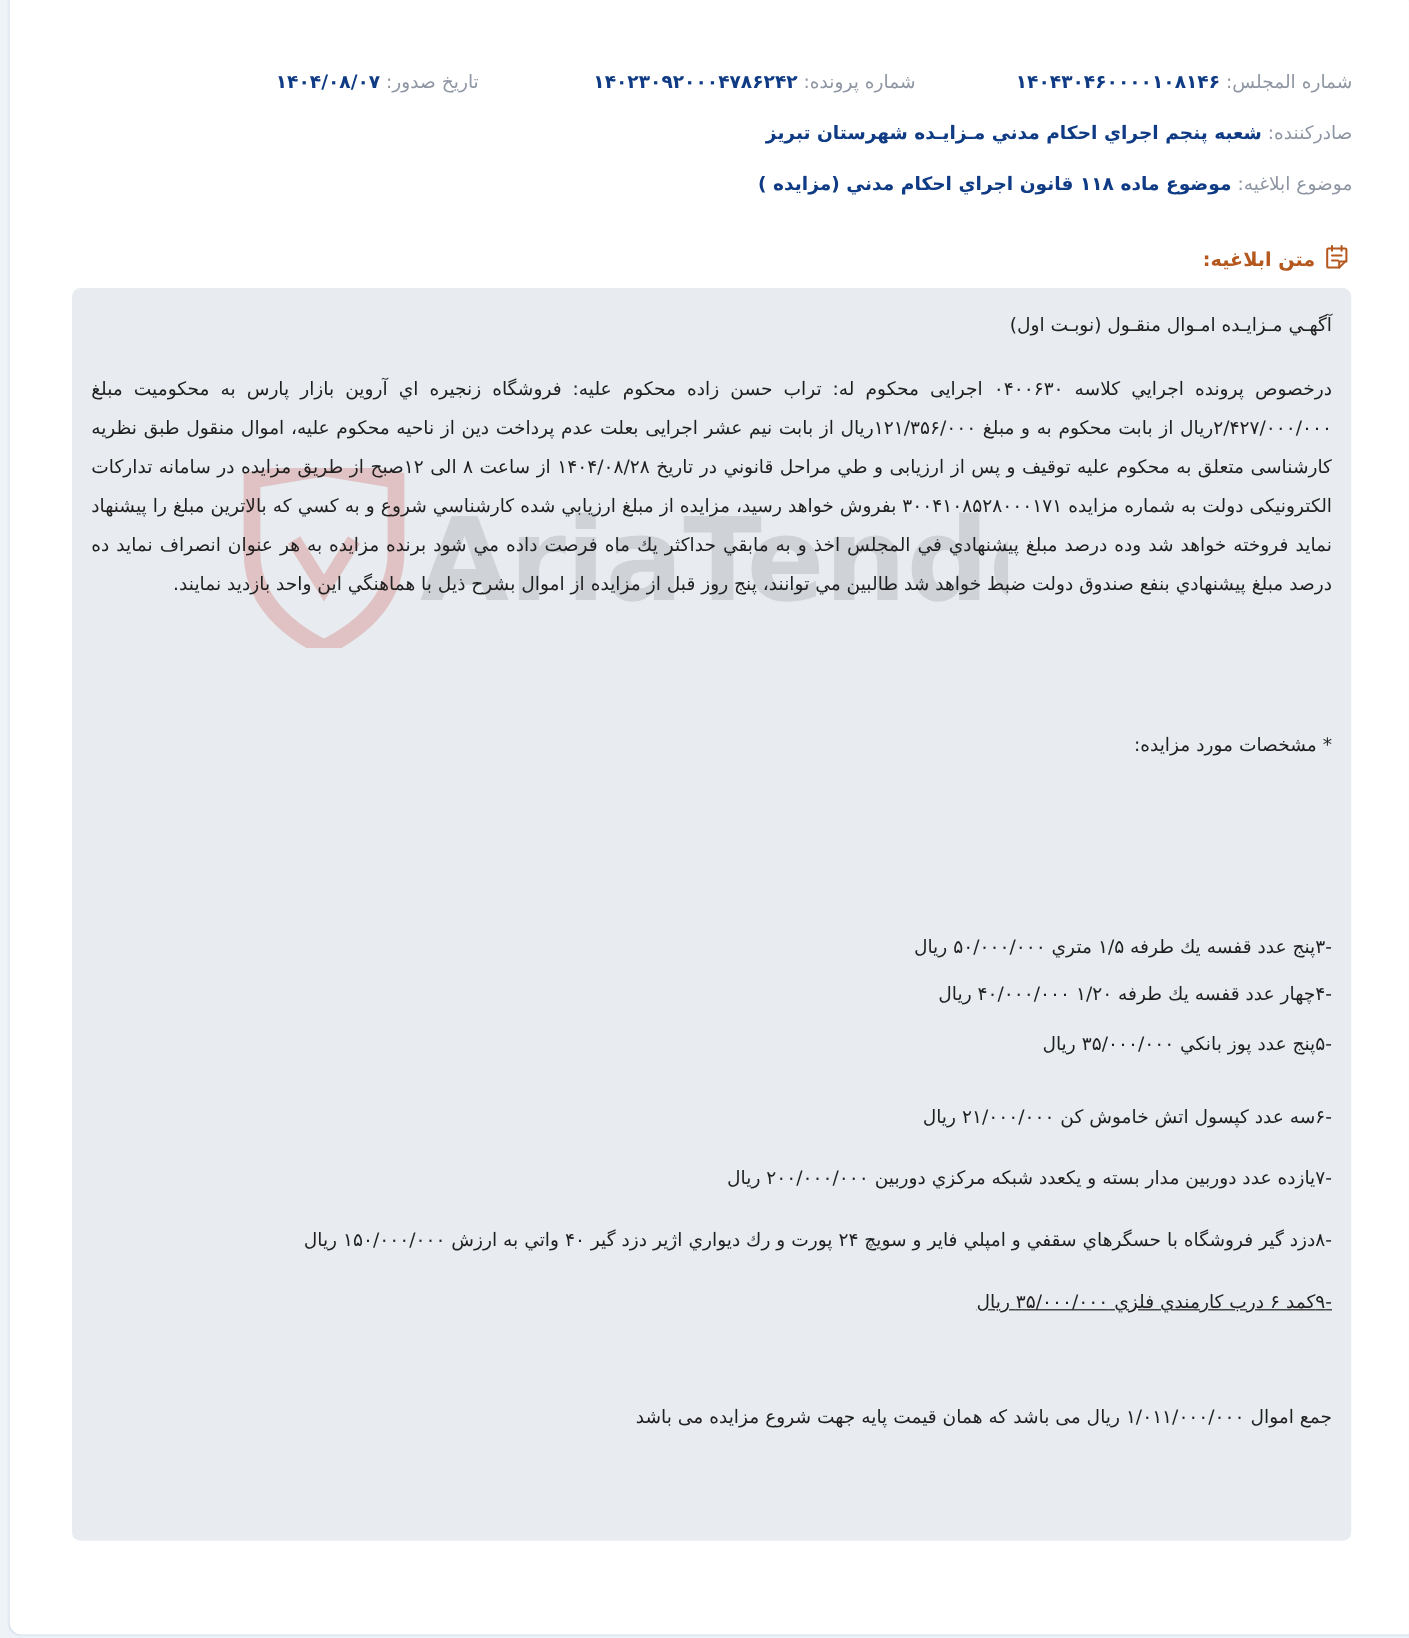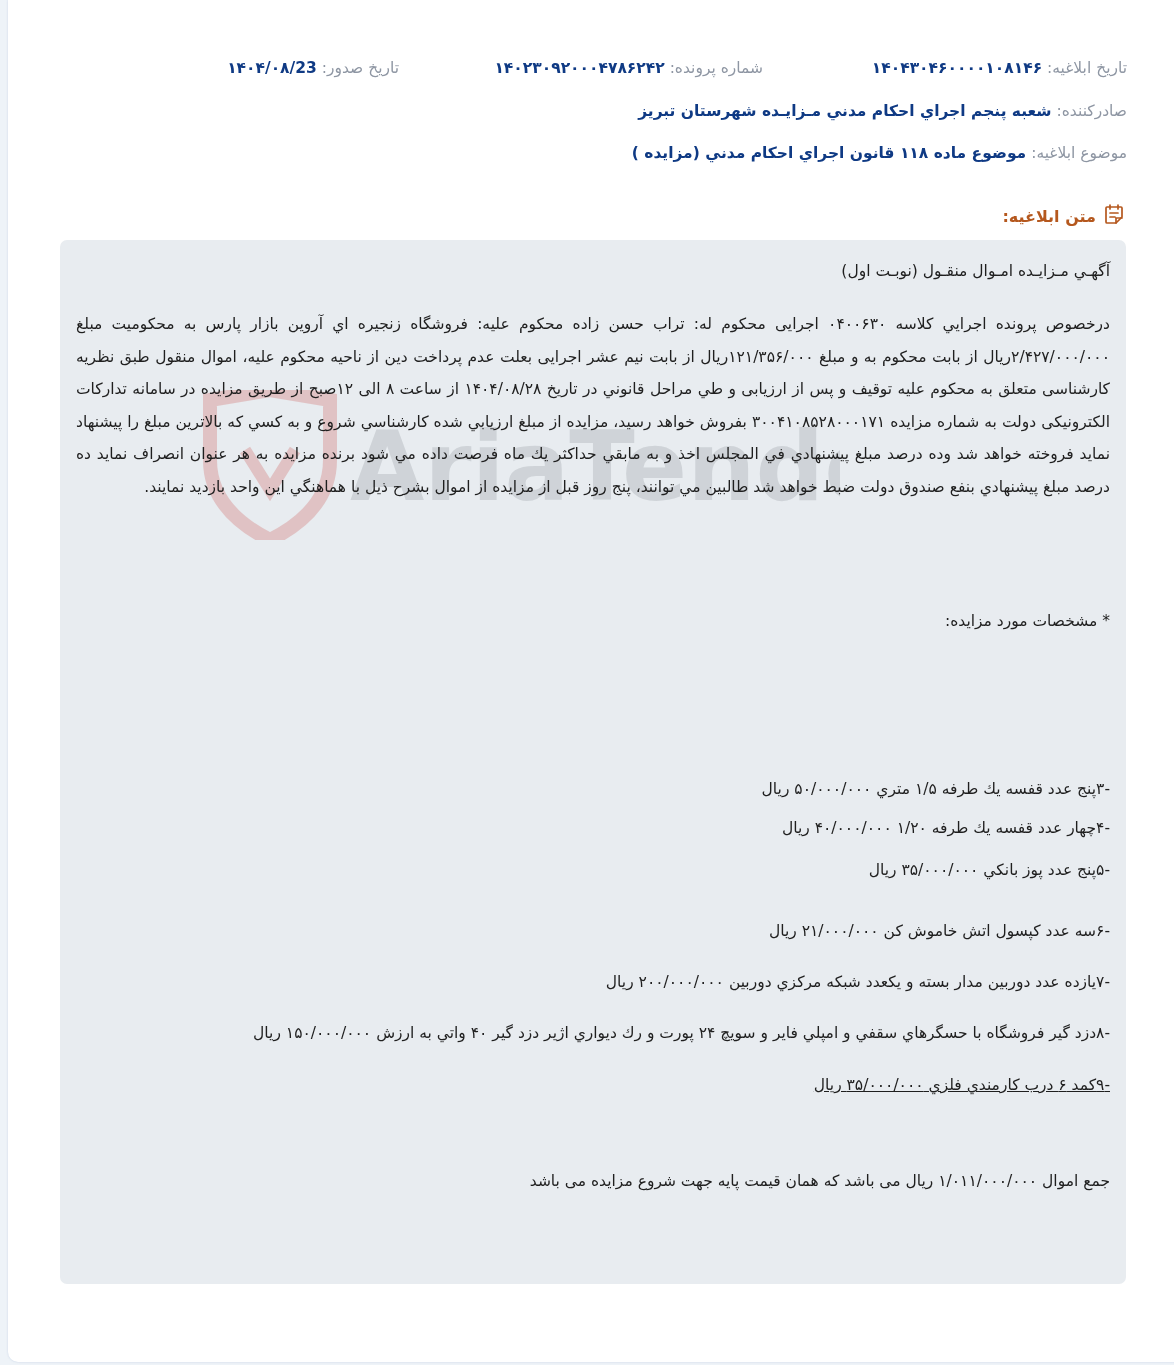--- a/index.html
+++ b/index.html
@@ -37,30 +37,30 @@
     color: #1f1f1f; font-size: 15.5px; line-height: 32.5px;
   }
   .line { position: absolute; right: 16px; direction: rtl; white-space: nowrap; color: #1f1f1f; font-size: 15.5px; }
 </style>
 </head>
 <body>
 
 <div class="card"></div>
 
 <div class="meta-row" style="right:47px; top:58px;">
-  <span class="meta-label">تاريخ ابلاغیه:</span>
+  <span class="meta-label">شماره المجلس:</span>
   <span class="meta-value">۱۴۰۴۳۰۴۶۰۰۰۰۱۰۸۱۴۶</span>
 </div>
 <div class="meta-row" style="right:411px; top:58px;">
   <span class="meta-label">شماره پرونده:</span>
   <span class="meta-value">۱۴۰۲۳۰۹۲۰۰۰۴۷۸۶۲۴۲</span>
 </div>
 <div class="meta-row" style="right:775px; top:58px;">
   <span class="meta-label">تاریخ صدور:</span>
-  <span class="meta-value">۱۴۰۴/۰۸/23</span>
+  <span class="meta-value">۱۴۰۴/۰۸/۰۷</span>
 </div>
 <div class="meta-row" style="right:47px; top:101px;">
   <span class="meta-label">صادرکننده:</span>
   <span class="meta-value">شعبه پنجم اجراي احكام مدني مـزايـده شهرستان تبريز</span>
 </div>
 <div class="meta-row" style="right:47px; top:143px;">
   <span class="meta-label">موضوع ابلاغیه:</span>
   <span class="meta-value">موضوع ماده ۱۱۸ قانون اجراي احكام مدني (مزايده )</span>
 </div>
 

